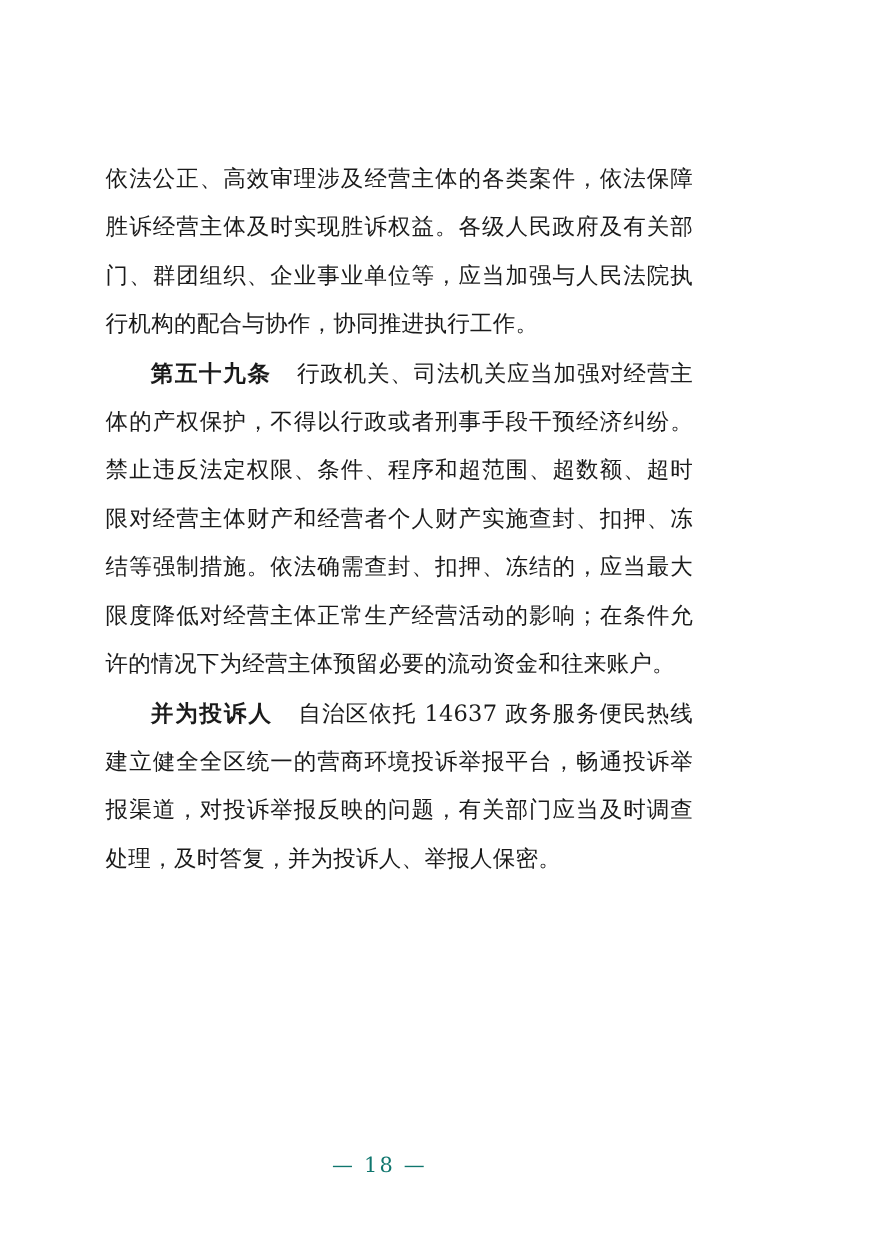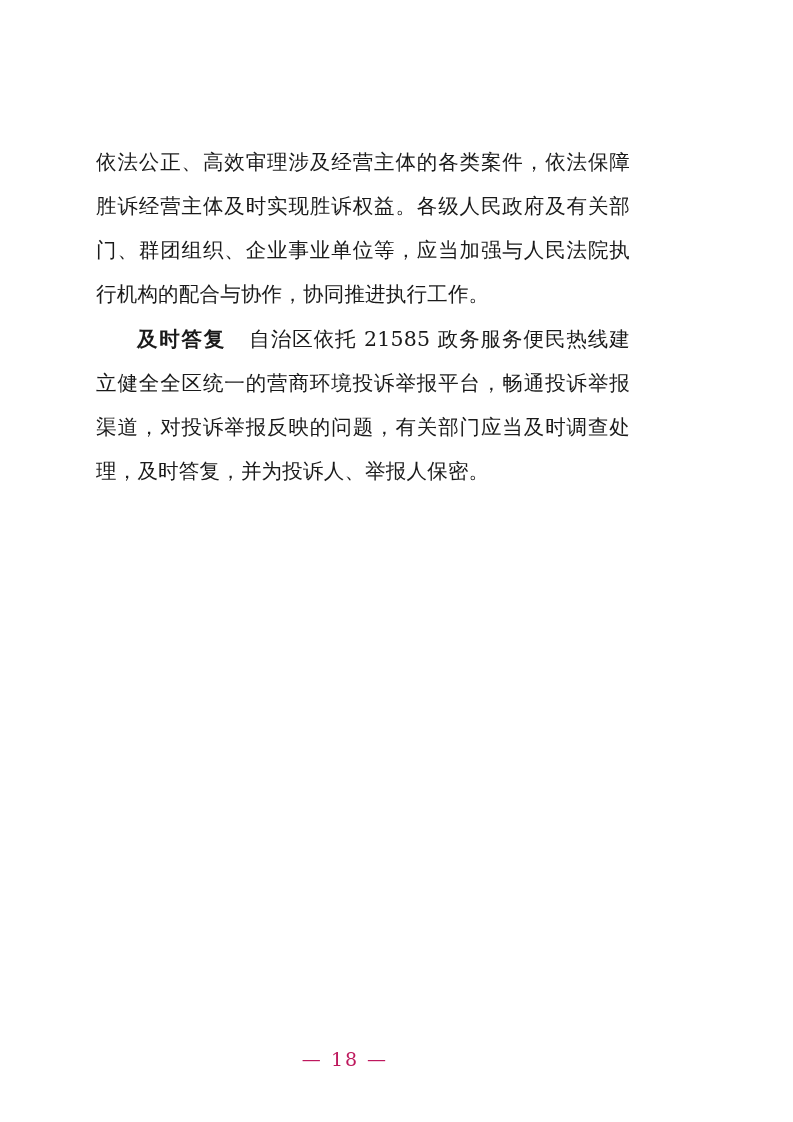--- a/index.html
+++ b/index.html
@@ -47,38 +47,39 @@
     width: 1.1em;
   }
   .footer {
     position: absolute;
     left: 0;
     right: 0;
     bottom: 52px;
     text-align: center;
     font-size: 19px;
     letter-spacing: 2px;
-    color: #be185d;
+    color: #0f766e;
   }
   .page-num-wrap {
     display: inline-block;
     margin-left: -36px;
   }
 </style>
 </head>
 <body>
 
 <div class="page">
   <div class="body-text">
 
     <p class="para no-indent"><span>依法公正、高效审理涉及经营主体的各类案件，依法保障胜诉经营主体及时实现胜诉权益。各级人民政府及有关部门、群团组织、企业事业单位等，应当加强与人民法院执行机构的配合与协作，协同推进执行工作。</span></p>
 
 
+    <p class="para"><span class="art-label">第五十九条</span><span class="art-gap"></span><span>行政机关、司法机关应当加强对经营主体的产权保护，不得以行政或者刑事手段干预经济纠纷。禁止违反法定权限、条件、程序和超范围、超数额、超时限对经营主体财产和经营者个人财产实施查封、扣押、冻结等强制措施。依法确需查封、扣押、冻结的，应当最大限度降低对经营主体正常生产经营活动的影响；在条件允许的情况下为经营主体预留必要的流动资金和往来账户。</span></p>
 
-    <p class="para"><span class="art-label">及时答复</span><span class="art-gap"></span><span>自治区依托 21585 政务服务便民热线建立健全全区统一的营商环境投诉举报平台，畅通投诉举报渠道，对投诉举报反映的问题，有关部门应当及时调查处理，及时答复，并为投诉人、举报人保密。</span></p>
+    <p class="para"><span class="art-label">并为投诉人</span><span class="art-gap"></span><span>自治区依托 14637 政务服务便民热线建立健全全区统一的营商环境投诉举报平台，畅通投诉举报渠道，对投诉举报反映的问题，有关部门应当及时调查处理，及时答复，并为投诉人、举报人保密。</span></p>
 
 
   </div>
 
   <div class="footer">
     <span class="page-num-wrap">— 18 —</span>
   </div>
 </div>
 
 </body></html>

